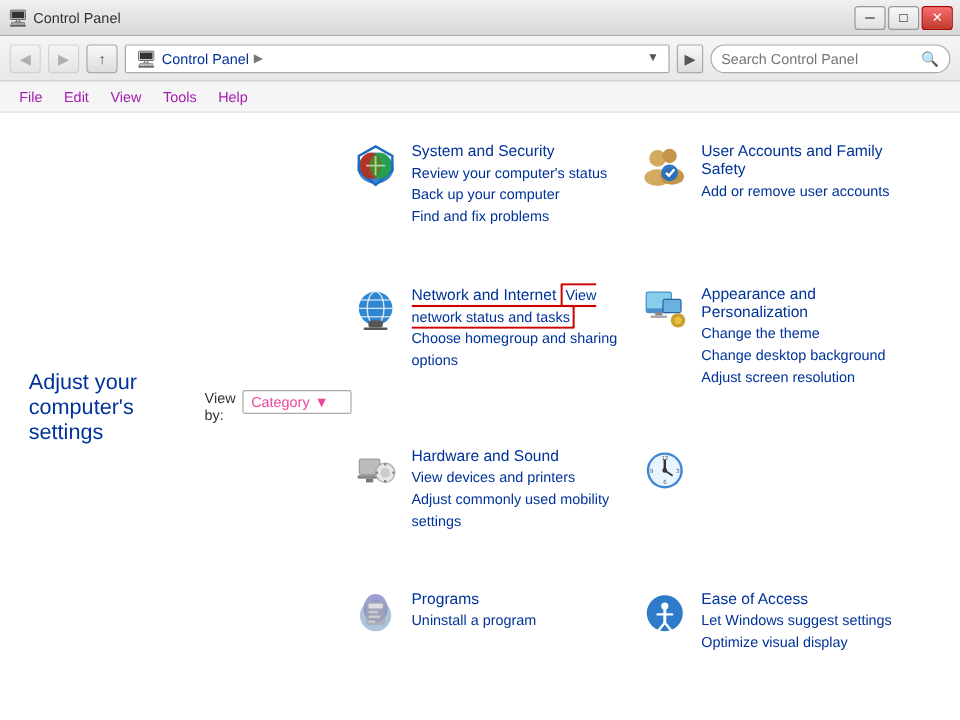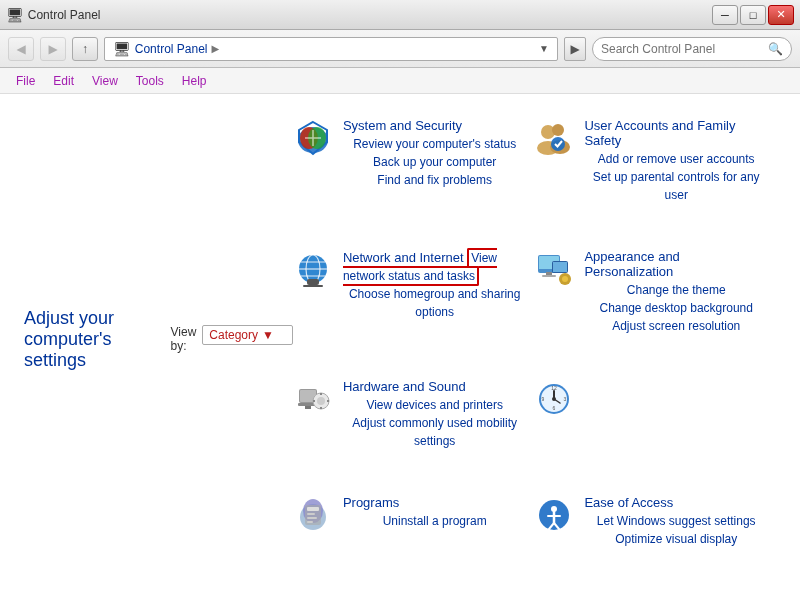--- a/index.html
+++ b/index.html
@@ -172,21 +172,21 @@
       align-items: flex-start;
       gap: 6px;
       font-size: 12px;
       color: #333;
     }
     .view-by-dropdown {
       background: white;
       border: 1px solid #aaa;
       padding: 2px 18px 2px 6px;
       font-size: 12px;
-      color: #b91c1c;
+      color: #ec4899;
       cursor: pointer;
       position: relative;
       border-radius: 2px;
       display: flex;
       align-items: center;
       gap: 4px;
     }
 
     
     .cp-grid {
@@ -217,21 +217,20 @@
       display: inline-block;
       margin-bottom: 2px;
     }
     .cp-link {
       display: block;
       font-size: 12px;
       color: #003399;
       cursor: pointer;
       line-height: 1.5;
       text-decoration: none;
-      text-align: center;
     }
     .cp-link.highlighted {
       display: inline;
       border: 2px solid #cc0000;
       padding: 1px 2px;
       border-radius: 2px;
       background: rgba(255,255,255,0.8);
     }
   </style>
 </head>
@@ -324,21 +323,20 @@
           <circle cx="22" cy="10" r="6" fill="#c4944a"></circle>
           <ellipse cx="12" cy="28" rx="11" ry="7" fill="#d4aa60"></ellipse>
           <ellipse cx="24" cy="27" rx="10" ry="7" fill="#c4944a"></ellipse>
           <circle cx="22" cy="24" r="7" fill="#1a6bc4" opacity="0.9"></circle>
           <path d="M19 24 L21.5 26.5 L26 21" stroke="white" stroke-width="2" fill="none"></path>
         </svg>
       </div>
       <div class="cp-text">
         <a class="cp-title">User Accounts and Family Safety</a>
         <a class="cp-link">Add or remove user accounts</a>
-        <a class="cp-link">Set up parental controls for any user</a>
       </div>
     </div>
 
     <div class="cp-section">
       <div class="cp-icon">
         <svg width="36" height="36" viewBox="0 0 36 36">
           <circle cx="18" cy="18" r="14" fill="#1a7acc" opacity="0.9"></circle>
           <ellipse cx="18" cy="18" rx="7" ry="14" fill="none" stroke="white" stroke-width="1.2" opacity="0.8"></ellipse>
           <line x1="4" y1="18" x2="32" y2="18" stroke="white" stroke-width="1.2" opacity="0.8"></line>
           <line x1="6" y1="11" x2="30" y2="11" stroke="white" stroke-width="1.2" opacity="0.7"></line>

